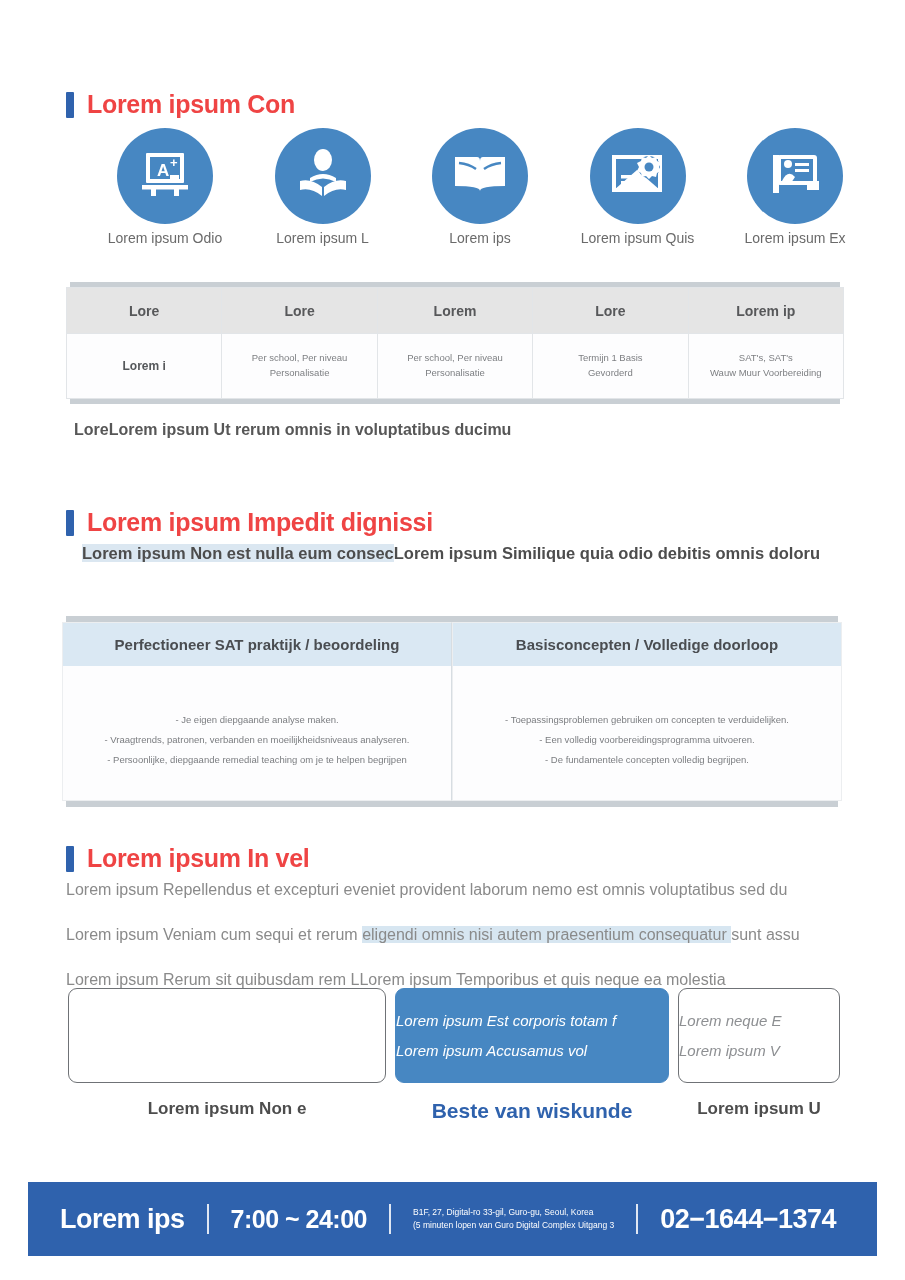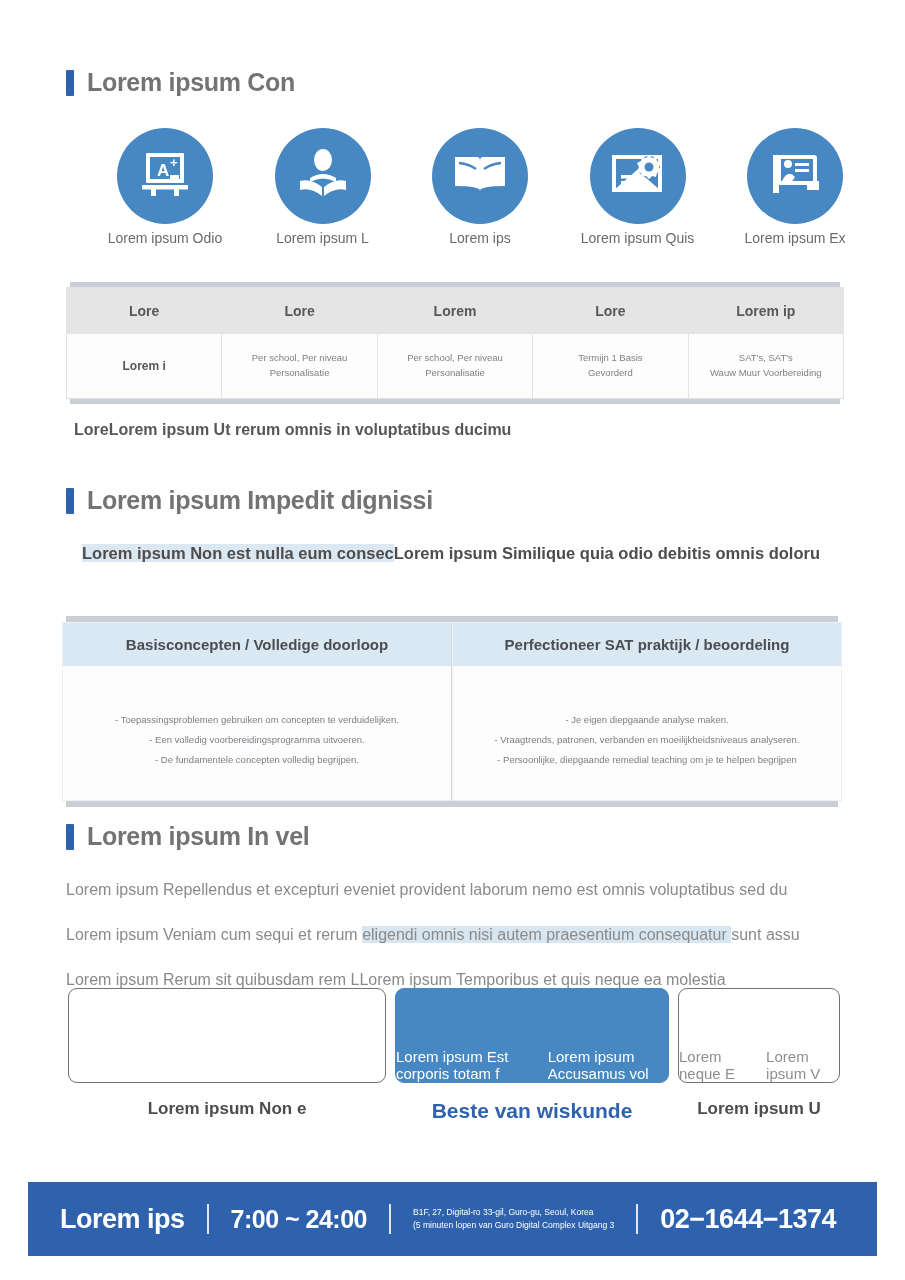--- a/index.html
+++ b/index.html
@@ -11,22 +11,23 @@
     overflow:hidden;
     position:relative;
   }
   .page{
     position:absolute;inset:0;
     background:#ffffff;
   }
   
   .sec-head{
     display:flex;align-items:center;gap:13px;
-    font-size:25px;font-weight:bold;color:#737373;
+    font-size:25px;font-weight:bold;color:#ef4444;
     letter-spacing:-0.3px;
+    margin-top:22px;
   }
   .sec-bar{
     width:8px;height:26px;background:#2f62ad;border-radius:1px;flex:0 0 auto;
   }
   
   .icons{
     display:flex;justify-content:space-between;
     padding:0 24px;
   }
   .icon-cell{width:150px;text-align:center;}
@@ -86,22 +87,22 @@
     font-size:15px;font-weight:bold;color:#4a4d51;
   }
   .cmp-b{
     padding:44px 10px 30px;text-align:center;
     font-size:9.5px;color:#7b7d80;line-height:2.1;
   }
   
   .cards{display:flex;gap:9px;align-items:flex-start;}
   .card{
     height:95px;border-radius:9px;
-    display:flex;flex-direction:row;align-items:flex-end;justify-content:center;
-    gap:13px;box-sizing:border-box;
+    display:flex;flex-direction:column;align-items:flex-start;justify-content:center;
+    gap:13px;box-sizing:border-box;font-style:italic;
   }
   .card.plain{border:1.6px solid #6f7276;background:#ffffff;}
   .card.blue{background:#4787c2;border:1.6px solid #4787c2;}
   .card-line{font-size:15px;}
   .card.blue .card-line{color:#ffffff;}
   .card.plain .card-line{color:#8d8f92;}
   .card-cap{
     margin-top:16px;text-align:center;font-size:17px;font-weight:bold;color:#4d4d4d;
   }
   .card-cap.accent{color:#2f62ad;font-size:21px;}
@@ -249,33 +250,33 @@
   </div>
 
   <div class="para-bold" style="position:absolute;left:82px;top:538px;width:790px;">
     <span class="hl">Lorem ipsum Non est nulla eum consec</span><span>Lorem ipsum Similique quia odio debitis omnis doloru</span><br>
   </div>
 
   <div style="position:absolute;left:62px;top:616px;width:780px;">
     <div class="cmp-top"></div>
     <div class="cmp">
       <div class="cmp-col">
+        <div class="cmp-h">Perfectioneer SAT praktijk / beoordeling</div>
+        <div class="cmp-b">
+          <div>- Je eigen diepgaande analyse maken.</div>
+          <div>- Vraagtrends, patronen, verbanden en moeilijkheidsniveaus analyseren.</div>
+          <div>- Persoonlijke, diepgaande remedial teaching om je te helpen begrijpen</div>
+        </div>
+      </div>
+      <div class="cmp-col">
         <div class="cmp-h">Basisconcepten / Volledige doorloop</div>
         <div class="cmp-b">
           <div>- Toepassingsproblemen gebruiken om concepten te verduidelijken.</div>
           <div>- Een volledig voorbereidingsprogramma uitvoeren.</div>
           <div>- De fundamentele concepten volledig begrijpen.</div>
-        </div>
-      </div>
-      <div class="cmp-col">
-        <div class="cmp-h">Perfectioneer SAT praktijk / beoordeling</div>
-        <div class="cmp-b">
-          <div>- Je eigen diepgaande analyse maken.</div>
-          <div>- Vraagtrends, patronen, verbanden en moeilijkheidsniveaus analyseren.</div>
-          <div>- Persoonlijke, diepgaande remedial teaching om je te helpen begrijpen</div>
         </div>
       </div>
     </div>
     <div class="cmp-bot"></div>
   </div>
 
   <div style="position:absolute;left:66px;top:822px;width:780px;">
     <div class="sec-head">
       <span class="sec-bar"></span>
       <span>Lorem ipsum In vel</span>

